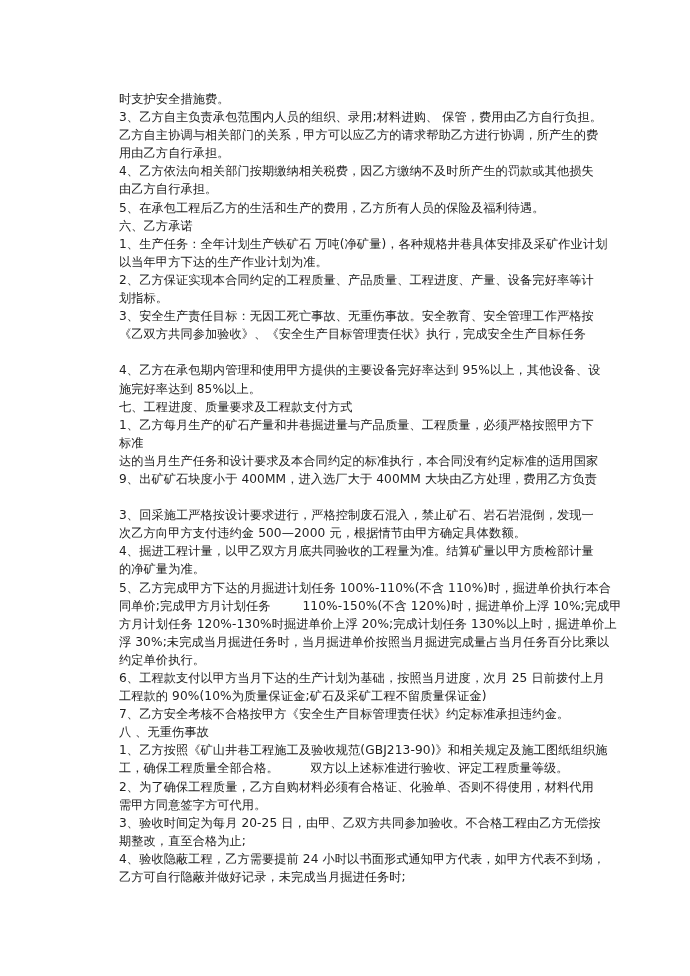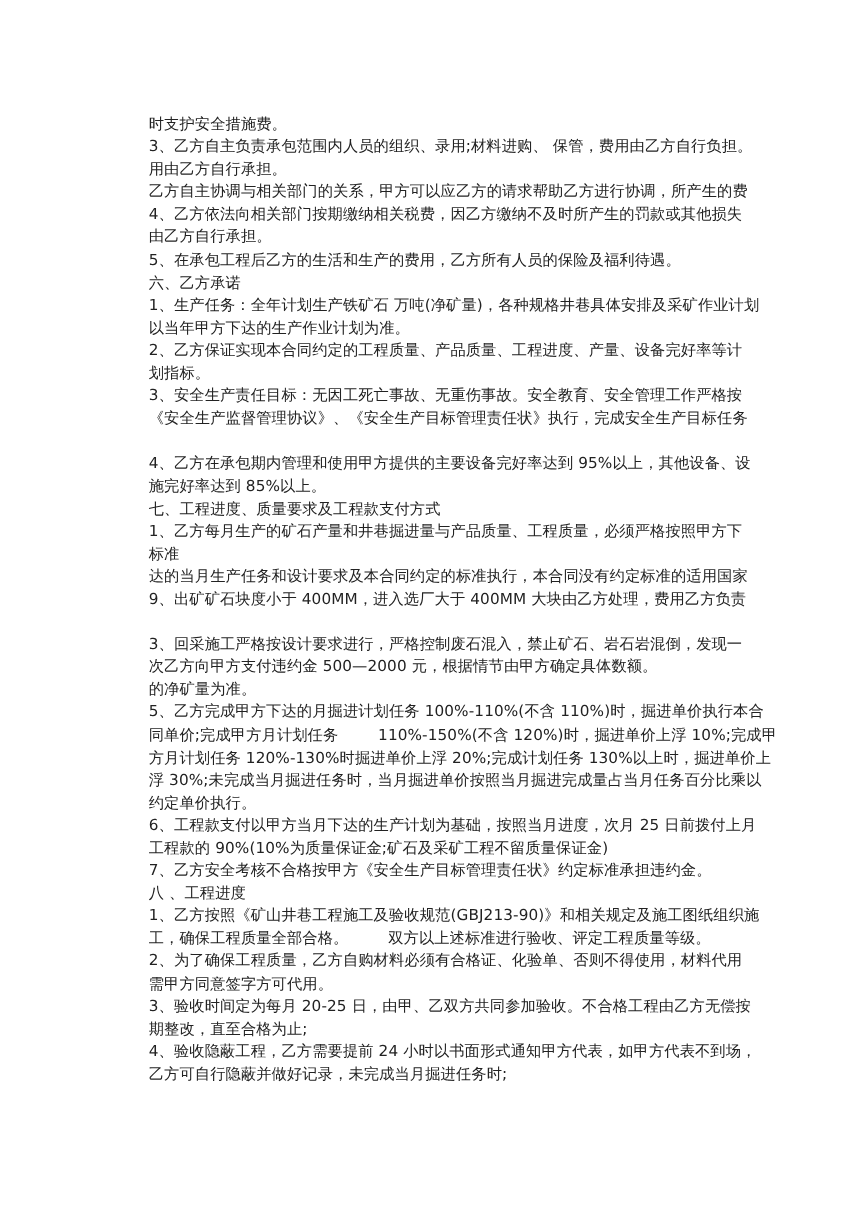--- a/index.html
+++ b/index.html
@@ -16,53 +16,54 @@
       letter-spacing: 0.1px;
     }
     .line { display: block; white-space: pre; height: 18.1px; padding-left: 14px; }
   </style>
 </head>
 <body>
 
 <div class="page">
   <span class="line">时支护安全措施费。</span>
   <span class="line">3、乙方自主负责承包范围内人员的组织、录用;材料进购、 保管，费用由乙方自行负担。</span>
+  <span class="line">乙方自主协调与相关部门的关系，甲方可以应乙方的请求帮助乙方进行协调，所产生的费</span>
   <span class="line">用由乙方自行承担。</span>
-  <span class="line">乙方自主协调与相关部门的关系，甲方可以应乙方的请求帮助乙方进行协调，所产生的费</span>
   <span class="line">4、乙方依法向相关部门按期缴纳相关税费，因乙方缴纳不及时所产生的罚款或其他损失</span>
   <span class="line">由乙方自行承担。</span>
   <span class="line">5、在承包工程后乙方的生活和生产的费用，乙方所有人员的保险及福利待遇。</span>
   <span class="line">六、乙方承诺</span>
   <span class="line">1、生产任务：全年计划生产铁矿石 万吨(净矿量)，各种规格井巷具体安排及采矿作业计划</span>
   <span class="line">以当年甲方下达的生产作业计划为准。</span>
   <span class="line">2、乙方保证实现本合同约定的工程质量、产品质量、工程进度、产量、设备完好率等计</span>
   <span class="line">划指标。</span>
   <span class="line">3、安全生产责任目标：无因工死亡事故、无重伤事故。安全教育、安全管理工作严格按</span>
-  <span class="line">《安全生产监督管理协议》、《安全生产目标管理责任状》执行，完成安全生产目标任务</span>
+  <span class="line">《乙双方共同参加验收》、《安全生产目标管理责任状》执行，完成安全生产目标任务</span>
   <span class="line"></span>
   <span class="line">4、乙方在承包期内管理和使用甲方提供的主要设备完好率达到 95%以上，其他设备、设</span>
   <span class="line">施完好率达到 85%以上。</span>
   <span class="line">七、工程进度、质量要求及工程款支付方式</span>
   <span class="line">1、乙方每月生产的矿石产量和井巷掘进量与产品质量、工程质量，必须严格按照甲方下</span>
   <span class="line">标准</span>
   <span class="line">达的当月生产任务和设计要求及本合同约定的标准执行，本合同没有约定标准的适用国家</span>
   <span class="line">9、出矿矿石块度小于 400MM，进入选厂大于 400MM 大块由乙方处理，费用乙方负责</span>
   <span class="line"></span>
   <span class="line">3、回采施工严格按设计要求进行，严格控制废石混入，禁止矿石、岩石岩混倒，发现一</span>
   <span class="line">次乙方向甲方支付违约金 500—2000 元，根据情节由甲方确定具体数额。</span>
+  <span class="line">4、掘进工程计量，以甲乙双方月底共同验收的工程量为准。结算矿量以甲方质检部计量</span>
   <span class="line">的净矿量为准。</span>
   <span class="line">5、乙方完成甲方下达的月掘进计划任务 100%-110%(不含 110%)时，掘进单价执行本合</span>
   <span class="line">同单价;完成甲方月计划任务        110%-150%(不含 120%)时，掘进单价上浮 10%;完成甲</span>
   <span class="line">方月计划任务 120%-130%时掘进单价上浮 20%;完成计划任务 130%以上时，掘进单价上</span>
   <span class="line">浮 30%;未完成当月掘进任务时，当月掘进单价按照当月掘进完成量占当月任务百分比乘以</span>
   <span class="line">约定单价执行。</span>
   <span class="line">6、工程款支付以甲方当月下达的生产计划为基础，按照当月进度，次月 25 日前拨付上月</span>
   <span class="line">工程款的 90%(10%为质量保证金;矿石及采矿工程不留质量保证金)</span>
   <span class="line">7、乙方安全考核不合格按甲方《安全生产目标管理责任状》约定标准承担违约金。</span>
-  <span class="line">八 、工程进度</span>
+  <span class="line">八 、无重伤事故</span>
   <span class="line">1、乙方按照《矿山井巷工程施工及验收规范(GBJ213-90)》和相关规定及施工图纸组织施</span>
   <span class="line">工，确保工程质量全部合格。        双方以上述标准进行验收、评定工程质量等级。</span>
   <span class="line">2、为了确保工程质量，乙方自购材料必须有合格证、化验单、否则不得使用，材料代用</span>
   <span class="line">需甲方同意签字方可代用。</span>
   <span class="line">3、验收时间定为每月 20-25 日，由甲、乙双方共同参加验收。不合格工程由乙方无偿按</span>
   <span class="line">期整改，直至合格为止;</span>
   <span class="line">4、验收隐蔽工程，乙方需要提前 24 小时以书面形式通知甲方代表，如甲方代表不到场，</span>
   <span class="line">乙方可自行隐蔽并做好记录，未完成当月掘进任务时;</span>
 </div>
 

